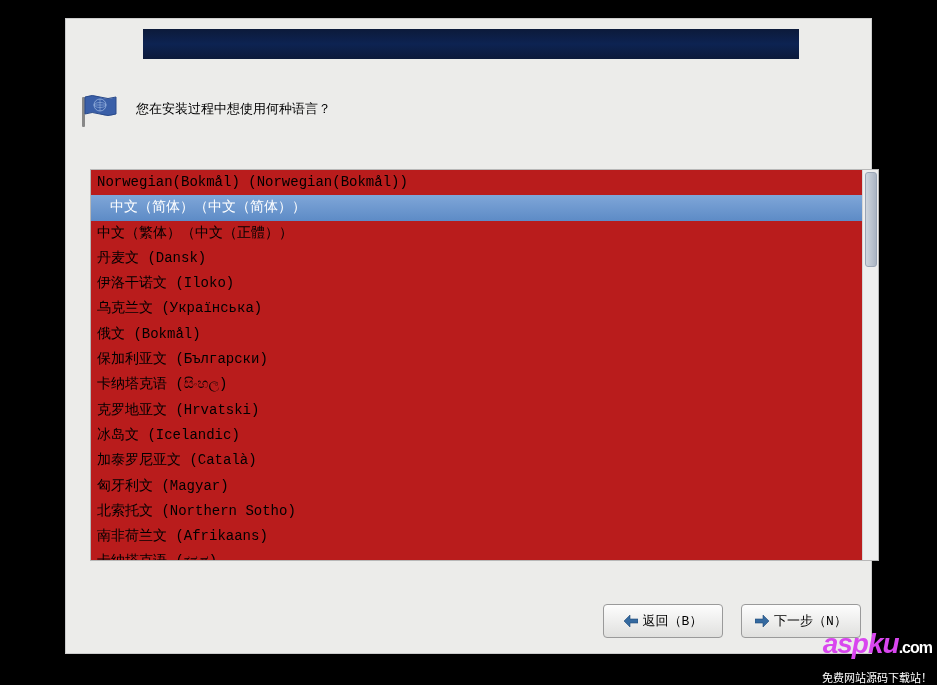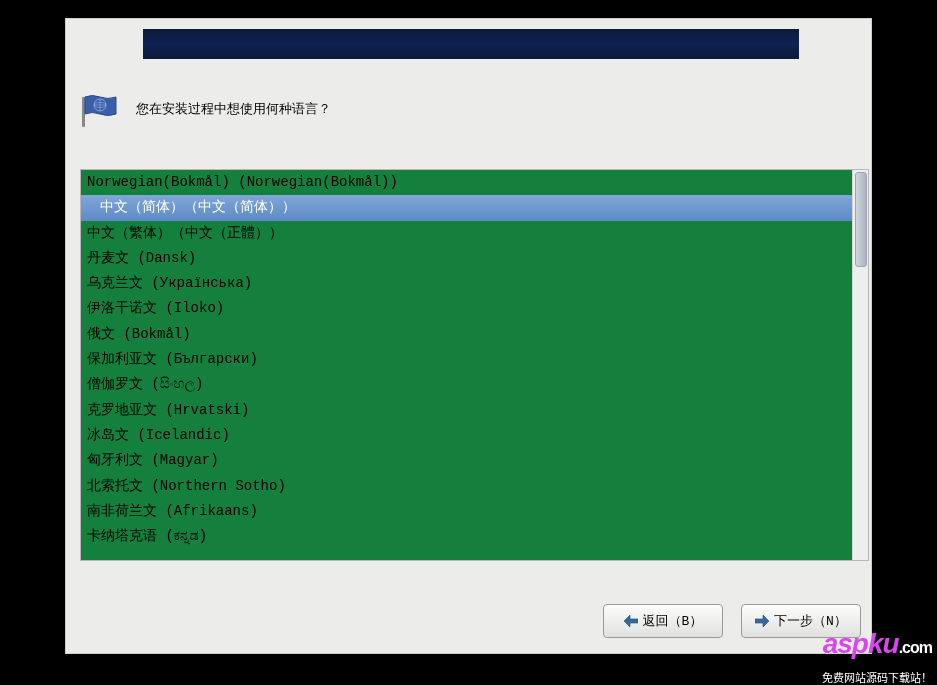--- a/index.html
+++ b/index.html
@@ -44,25 +44,25 @@
   height: 30px;
   position: relative;
 }
 .flag-icon svg { display: block; }
 .prompt-text {
   font-size: 13px;
   color: #000;
 }
 .list-container {
   position: absolute;
-  left: 14px;
+  left: 24px;
   top: 150px;
   width: 789px;
   height: 392px;
-  background: #15803d;
+  background: #b91c1c;
   border: 1px solid #b8b8b8;
   display: flex;
 }
 .list-viewport {
   flex: 1;
   overflow: hidden;
 }
 .language-list {
   list-style: none;
 }
@@ -168,27 +168,28 @@
     <div class="prompt-text">您在安装过程中想使用何种语言？</div>
   </div>
 
   <div class="list-container">
     <div class="list-viewport">
       <ul class="language-list" id="language-list">
           <li>Norwegian(Bokmål) (Norwegian(Bokmål))</li>
           <li class="selected">中文（简体）（中文（简体））</li>
           <li>中文（繁体）（中文（正體））</li>
           <li>丹麦文 (Dansk)</li>
+          <li>伊洛干诺文 (Iloko)</li>
           <li>乌克兰文 (Українська)</li>
-          <li>伊洛干诺文 (Iloko)</li>
           <li>俄文 (Bokmål)</li>
           <li>保加利亚文 (Български)</li>
-          <li>僧伽罗文 (සිංහල)</li>
+          <li>卡纳塔克语 (සිංහල)</li>
           <li>克罗地亚文 (Hrvatski)</li>
           <li>冰岛文 (Icelandic)</li>
+          <li>加泰罗尼亚文 (Català)</li>
           <li>匈牙利文 (Magyar)</li>
           <li>北索托文 (Northern Sotho)</li>
           <li>南非荷兰文 (Afrikaans)</li>
           <li>卡纳塔克语 (ಕನ್ನಡ)</li>
         </ul>
     </div>
     <div class="scrollbar">
       <div class="scrollbar-thumb"></div>
     </div>
   </div>

